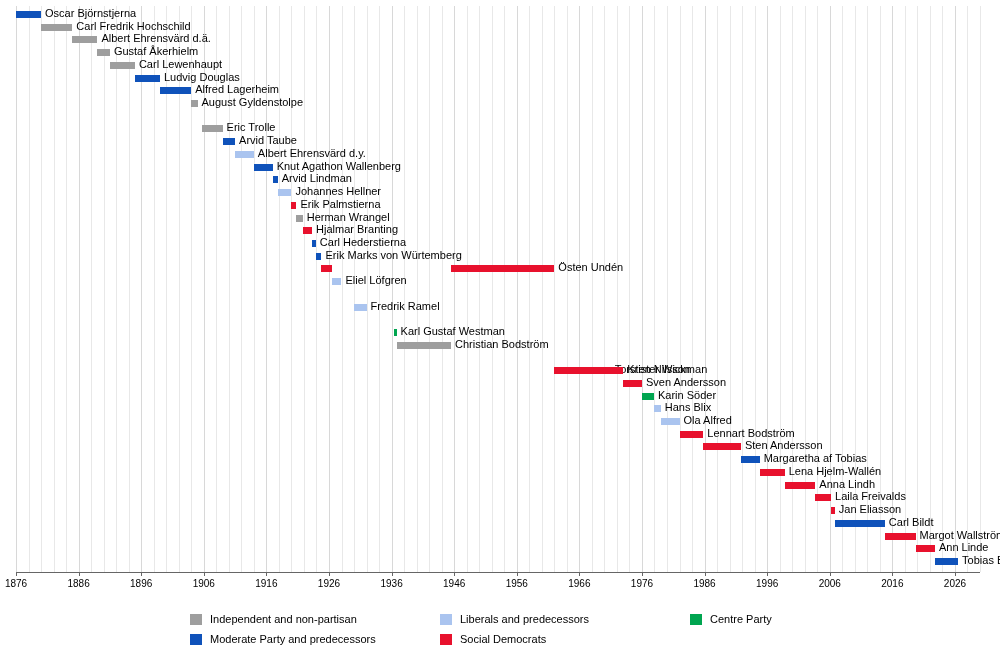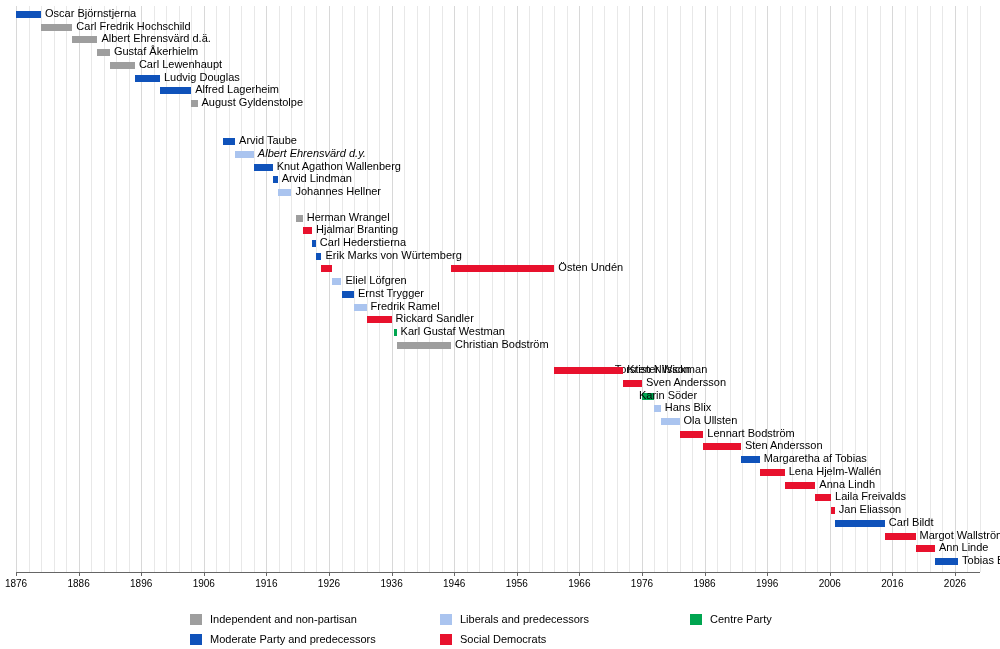--- a/index.html
+++ b/index.html
@@ -214,39 +214,47 @@
         <div class="bar-label" style="left: 147.974px;">Ludvig Douglas</div>
       </div>
       <div class="bar-row" style="left: 0px; top: 80.32px; width: 964px;">
         <div class="bar" style="left: 143.974px; width: 31.2987px; background: rgb(15, 82, 186);"></div>
         <div class="bar-label" style="left: 179.273px;">Alfred Lagerheim</div>
       </div>
       <div class="bar-row" style="left: 0px; top: 93.04px; width: 964px;">
         <div class="bar" style="left: 175.273px; width: 6.25974px; background: rgb(158, 158, 158);"></div>
         <div class="bar-label" style="left: 185.532px;">August Gyldenstolpe</div>
       </div>
+      <div class="bar-row" style="left: 0px; top: 118.48px; width: 964px;">
+        <div class="bar" style="left: 185.914px; width: 20.6571px; background: rgb(158, 158, 158);"></div>
+        <div class="bar-label" style="left: 210.571px;">Eric Trolle</div>
+      </div>
       <div class="bar-row" style="left: 0px; top: 131.2px; width: 964px;">
         <div class="bar" style="left: 206.571px; width: 12.5195px; background: rgb(15, 82, 186);"></div>
         <div class="bar-label" style="left: 223.091px;">Arvid Taube</div>
       </div>
       <div class="bar-row" style="left: 0px; top: 143.92px; width: 964px;">
         <div class="bar" style="left: 219.091px; width: 18.7792px; background: rgb(170, 196, 239);"></div>
-        <div class="bar-label" style="left: 241.87px; font-style: italic;">Albert Ehrensvärd d.y.</div>
+        <div class="bar-label" style="left: 241.87px;">Albert Ehrensvärd d.y.</div>
       </div>
       <div class="bar-row" style="left: 0px; top: 156.64px; width: 964px;">
         <div class="bar" style="left: 237.87px; width: 18.7792px; background: rgb(15, 82, 186);"></div>
         <div class="bar-label" style="left: 260.649px;">Knut Agathon Wallenberg</div>
       </div>
       <div class="bar-row" style="left: 0px; top: 169.36px; width: 964px;">
         <div class="bar" style="left: 256.649px; width: 5.00779px; background: rgb(15, 82, 186);"></div>
         <div class="bar-label" style="left: 265.657px;">Arvid Lindman</div>
       </div>
       <div class="bar-row" style="left: 0px; top: 182.08px; width: 964px;">
         <div class="bar" style="left: 261.657px; width: 13.7714px; background: rgb(170, 196, 239);"></div>
         <div class="bar-label" style="left: 279.429px;">Johannes Hellner</div>
+      </div>
+      <div class="bar-row" style="left: 0px; top: 194.8px; width: 964px;">
+        <div class="bar" style="left: 275.429px; width: 5.00779px; background: rgb(232, 17, 45);"></div>
+        <div class="bar-label" style="left: 284.436px;">Erik Palmstierna</div>
       </div>
       <div class="bar-row" style="left: 0px; top: 207.52px; width: 964px;">
         <div class="bar" style="left: 280.436px; width: 6.25974px; background: rgb(158, 158, 158);"></div>
         <div class="bar-label" style="left: 290.696px;">Herman Wrangel</div>
       </div>
       <div class="bar-row" style="left: 0px; top: 220.24px; width: 964px;">
         <div class="bar" style="left: 286.696px; width: 9.38961px; background: rgb(232, 17, 45);"></div>
         <div class="bar-label" style="left: 300.086px;">Hjalmar Branting</div>
       </div>
       <div class="bar-row" style="left: 0px; top: 232.96px; width: 964px;">
@@ -259,32 +267,24 @@
       </div>
       <div class="bar-row" style="left: 0px; top: 258.4px; width: 964px;">
         <div class="bar" style="left: 305.475px; width: 10.6416px; background: rgb(232, 17, 45);"></div>
         <div class="bar" style="left: 435.052px; width: 103.286px; background: rgb(232, 17, 45);"></div>
         <div class="bar-label" style="left: 542.338px;">Östen Undén</div>
       </div>
       <div class="bar-row" style="left: 0px; top: 271.12px; width: 964px;">
         <div class="bar" style="left: 316.117px; width: 9.38961px; background: rgb(170, 196, 239);"></div>
         <div class="bar-label" style="left: 329.506px;">Eliel Löfgren</div>
       </div>
-      <div class="bar-row" style="left: 0px; top: 283.84px; width: 964px;">
-        <div class="bar" style="left: 325.506px; width: 12.5195px; background: rgb(15, 82, 186);"></div>
-        <div class="bar-label" style="left: 342.026px;">Ernst Trygger</div>
-      </div>
       <div class="bar-row" style="left: 0px; top: 296.56px; width: 964px;">
         <div class="bar" style="left: 338.026px; width: 12.5195px; background: rgb(170, 196, 239);"></div>
         <div class="bar-label" style="left: 354.545px;">Fredrik Ramel</div>
       </div>
-      <div class="bar-row" style="left: 0px; top: 309.28px; width: 964px;">
-        <div class="bar" style="left: 350.545px; width: 25.039px; background: rgb(232, 17, 45);"></div>
-        <div class="bar-label" style="left: 379.584px;">Rickard Sandler</div>
-      </div>
       <div class="bar-row" style="left: 0px; top: 322px; width: 964px;">
         <div class="bar" style="left: 378.088px; width: 2.5039px; background: rgb(0, 165, 80);"></div>
         <div class="bar-label" style="left: 384.592px;">Karl Gustaf Westman</div>
       </div>
       <div class="bar-row" style="left: 0px; top: 334.72px; width: 964px;">
         <div class="bar" style="left: 380.592px; width: 54.4597px; background: rgb(158, 158, 158);"></div>
         <div class="bar-label" style="left: 439.052px;">Christian Bodström</div>
       </div>
       <div class="bar-row" style="left: 0px; top: 360px; width: 964px; padding-left: 28px;">
         <div class="bar" style="left: 538.338px; width: 56.3377px; background: rgb(232, 17, 45);"></div>
@@ -293,29 +293,29 @@
       <div class="bar-row" style="left: 0px; top: 360.16px; width: 964px;">
         <div class="bar" style="left: 594.675px; width: 12.5195px; background: rgb(232, 17, 45);"></div>
         <div class="bar-label" style="left: 611.195px;">Krister Wickman</div>
       </div>
       <div class="bar-row" style="left: 0px; top: 372.88px; width: 964px;">
         <div class="bar" style="left: 607.195px; width: 18.7792px; background: rgb(232, 17, 45);"></div>
         <div class="bar-label" style="left: 629.974px;">Sven Andersson</div>
       </div>
       <div class="bar-row" style="left: 0px; top: 385.6px; width: 964px;">
         <div class="bar" style="left: 625.974px; width: 12.5195px; background: rgb(0, 165, 80);"></div>
-        <div class="bar-label" style="left: 623px;">Karin Söder</div>
+        <div class="bar-label" style="left: 642px;">Karin Söder</div>
       </div>
       <div class="bar-row" style="left: 0px; top: 398.32px; width: 964px;">
         <div class="bar" style="left: 638.494px; width: 6.25974px; background: rgb(170, 196, 239);"></div>
         <div class="bar-label" style="left: 648.753px;">Hans Blix</div>
       </div>
       <div class="bar-row" style="left: 0px; top: 411.04px; width: 964px;">
         <div class="bar" style="left: 644.753px; width: 18.7792px; background: rgb(170, 196, 239);"></div>
-        <div class="bar-label" style="left: 667.532px;">Ola Ullsten</div>
+        <div class="bar-label" style="left: 667.532px;">Ola Alfred</div>
       </div>
       <div class="bar-row" style="left: 0px; top: 423.76px; width: 964px;">
         <div class="bar" style="left: 663.532px; width: 23.787px; background: rgb(232, 17, 45);"></div>
         <div class="bar-label" style="left: 691.319px;">Lennart Bodström</div>
       </div>
       <div class="bar-row" style="left: 0px; top: 436.48px; width: 964px;">
         <div class="bar" style="left: 687.319px; width: 37.5584px; background: rgb(232, 17, 45);"></div>
         <div class="bar-label" style="left: 728.878px;">Sten Andersson</div>
       </div>
       <div class="bar-row" style="left: 0px; top: 449.2px; width: 964px;">

